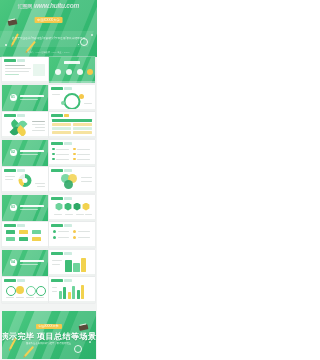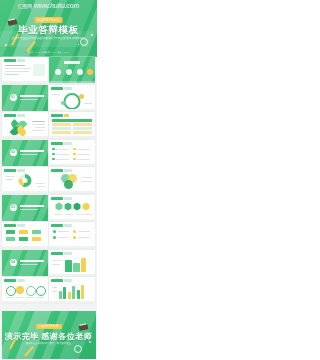--- a/index.html
+++ b/index.html
@@ -107,21 +107,20 @@
 
     <div class="book" style="left:8px;top:20px;"></div>
     <div class="pencil" style="left:14px;top:33px;"></div>
     <div class="pencil" style="left:30px;top:40px;transform:rotate(40deg);"></div>
     <div class="clock" style="right:9px;top:38px;"></div>
     <div class="dot-s" style="right:4px;top:34px;width:2px;height:2px;"></div>
     <div class="dot-s" style="right:18px;top:44px;width:1.4px;height:1.4px;"></div>
     <div class="dot-s" style="left:5px;top:44px;width:1.6px;height:1.6px;"></div>
 
     <div class="hero-sub">中国XXXX大学</div>
-    <div class="hero-title">毕业答辩模板</div>
     <div class="hero-desc">适用于毕业答辩/开题报告/课题研究/学术汇报/项目总结等场景</div>
     <div class="hero-foot">答辩人：XXX   指导老师：XXX   专业：XXXX</div>
   </div>
 
   <div class="grid">
 
     <div class="row">
       <div class="slide">
         <div class="s-barhdr">
             <span class="s-tag"></span>
@@ -382,17 +381,17 @@
     <div class="stripe" style="left:48px;width:8px;"></div>
     <div class="stripe" style="left:66px;width:18px;background:rgba(255,255,255,.14);"></div>
 
     <div class="book" style="right:8px;top:14px;"></div>
     <div class="pencil" style="left:10px;top:26px;"></div>
     <div class="pencil" style="left:26px;top:34px;transform:rotate(42deg);"></div>
     <div class="clock" style="right:14px;top:34px;"></div>
     <div class="dot-s" style="right:5px;top:30px;width:2px;height:2px;"></div>
 
     <div class="c-sub">中国XXXX大学</div>
-    <div class="c-title">演示完毕 感谢各位老师</div>
+    <div class="c-title">演示完毕 项目总结等场景</div>
     <div class="c-desc">感谢各位老师的聆听与指导，敬请批评指正</div>
   </div>
 
 </div>
 
 </body></html>

